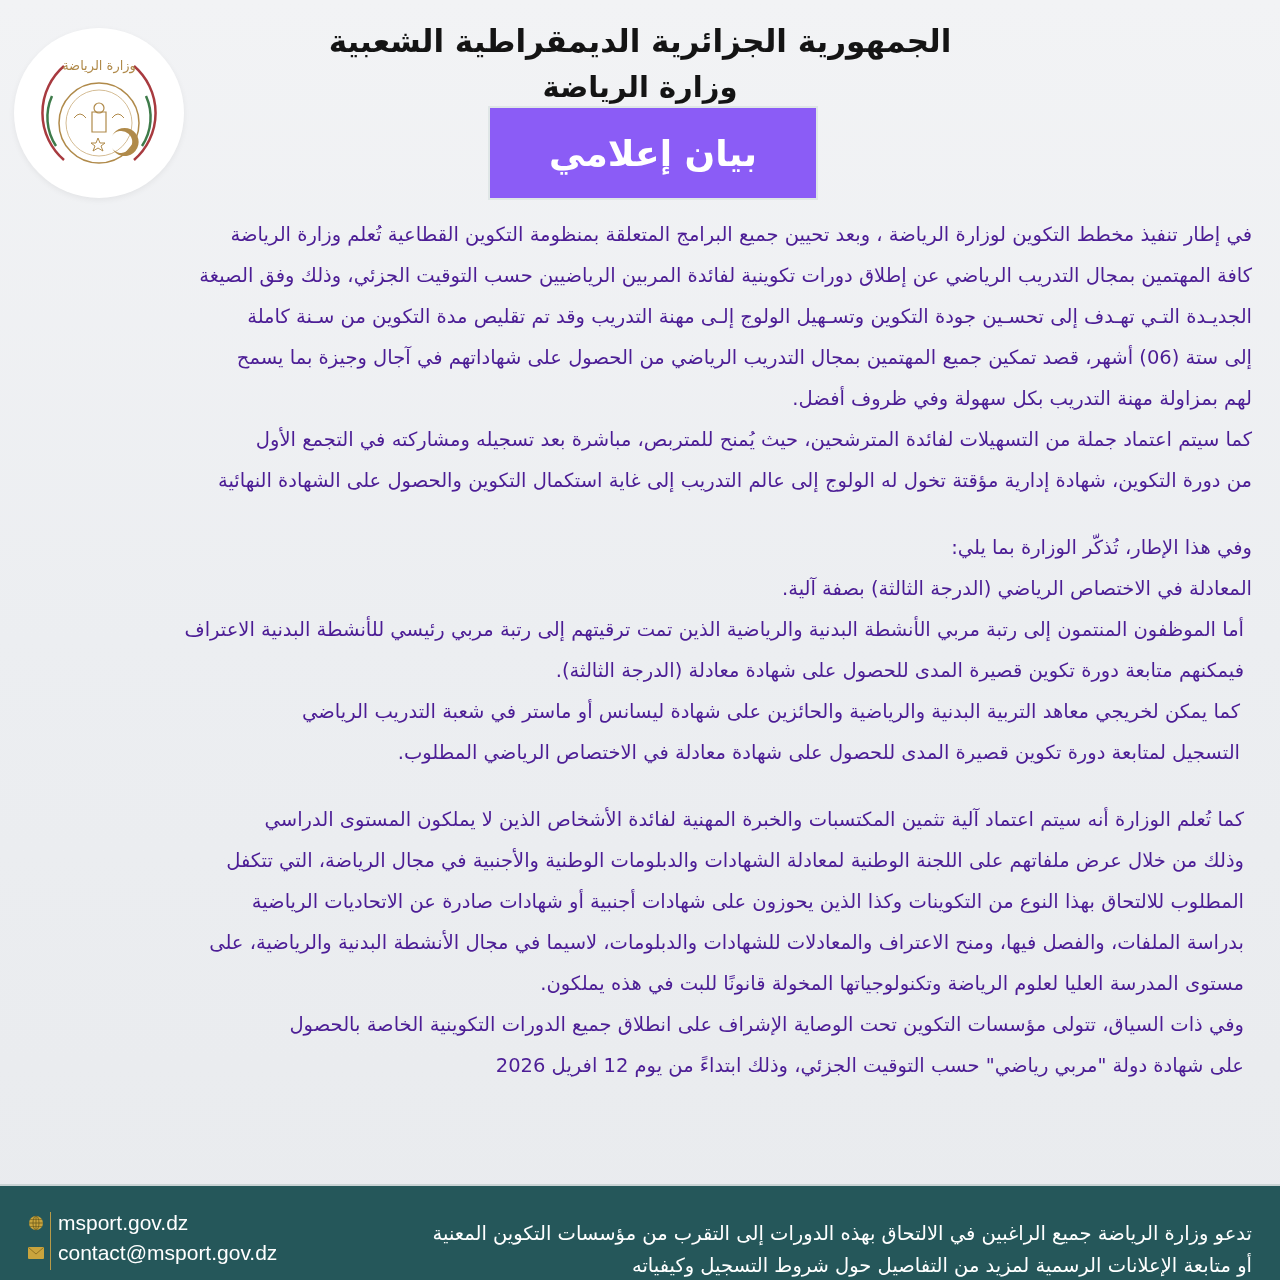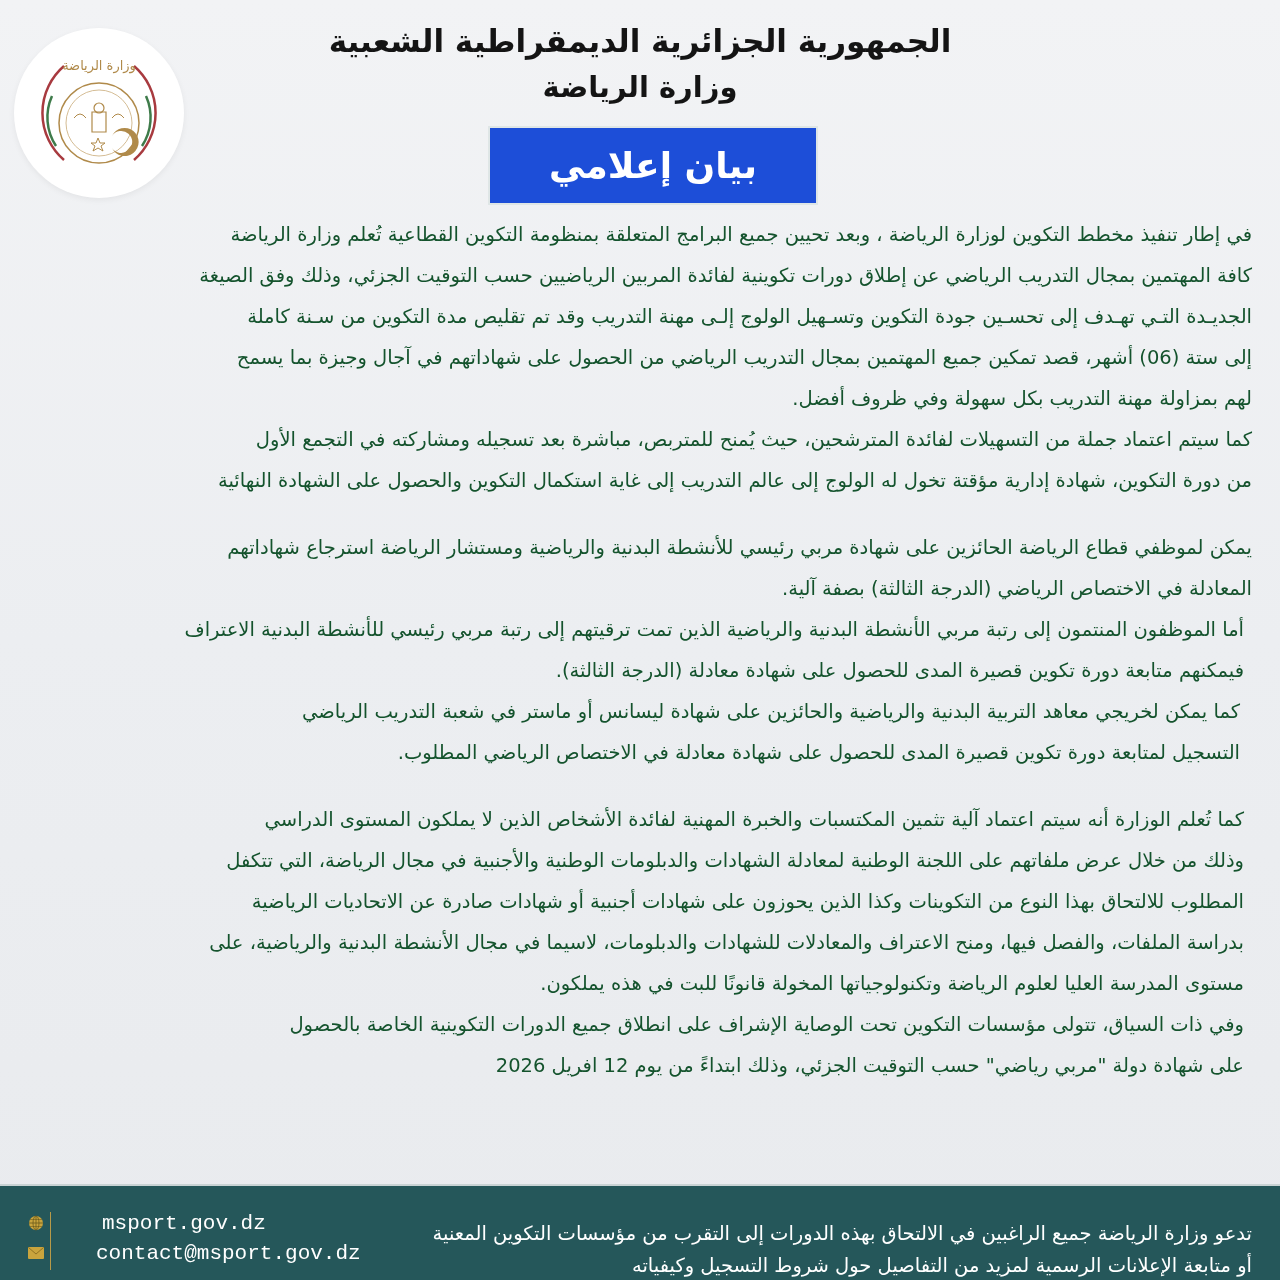--- a/index.html
+++ b/index.html
@@ -27,35 +27,35 @@
   }
   .republic {
     font-family: "DejaVu Sans", sans-serif;
     font-weight: bold; font-size: 31px; line-height: 46px; color: #141414;
   }
   .ministry {
     font-family: "DejaVu Sans", sans-serif;
     font-weight: bold; font-size: 29px; line-height: 46px; color: #141414;
   }
   .banner {
-    position: absolute; left: 488px; top: 126px; width: 330px; height: 79px;
-    background: #1d4ed8; border: 2px solid #dfe6e6;
+    position: absolute; left: 488px; top: 106px; width: 330px; height: 94px;
+    background: #8b5cf6; border: 2px solid #dfe6e6;
     display: flex; align-items: center; justify-content: center;
   }
   .banner span {
     color: #ffffff; font-weight: bold; font-size: 36px; direction: rtl;
     font-family: "DejaVu Sans", sans-serif;
   }
 
   
   .body {
     position: absolute; left: 8px; right: 28px; top: 214px;
     direction: rtl; text-align: justify;
     font-family: "DejaVu Sans", sans-serif;
-    font-size: 19.5px; line-height: 41px; color: #14532d;
+    font-size: 19.5px; line-height: 41px; color: #4c1d95;
     font-weight: 500;
   }
   .para { text-align-last: right; }
   .gap-md { height: 26px; }
   .indent { padding-right: 8px; }
   .indent2 { padding-right: 12px; padding-left: 26px; }
   .tight { letter-spacing: -0.6px; }
 
   
   .footer {
@@ -71,21 +71,21 @@
   }
   .contact {
     position: absolute; left: 28px; top: 22px; width: 270px;
   }
   .contact .divider {
     position: absolute; left: 22px; top: 4px; width: 1px; height: 58px;
     background: #b89a48;
   }
   .contact-row {
     display: flex; align-items: center; height: 30px;
-    color: #ffffff; font-family: Liberation Mono, monospace; font-size: 21px; gap: 44px;
+    color: #ffffff; font-family: Liberation Sans, sans-serif; font-size: 21px;
   }
   .contact-row .ic { width: 22px; display: flex; justify-content: flex-start; }
   .contact-row .txt { margin-left: 8px; }
 </style>
 </head>
 <body>
 
 <div class="page">
 
   <div class="logo">
@@ -124,21 +124,21 @@
       <div>الجديـدة التـي تهـدف إلى تحسـين جودة التكوين وتسـهيل الولوج إلـى مهنة التدريب وقد تم تقليص مدة التكوين من سـنة كاملة</div>
       <div>إلى ستة (06) أشهر، قصد تمكين جميع المهتمين بمجال التدريب الرياضي من الحصول على شهاداتهم في آجال وجيزة بما يسمح</div>
       <div>لهم بمزاولة مهنة التدريب بكل سهولة وفي ظروف أفضل.</div>
     </div>
     <div class="para">
       <div>كما سيتم اعتماد جملة من التسهيلات لفائدة المترشحين، حيث يُمنح للمتربص، مباشرة بعد تسجيله ومشاركته في التجمع الأول</div>
       <div>من دورة التكوين، شهادة إدارية مؤقتة تخول له الولوج إلى عالم التدريب إلى غاية استكمال التكوين والحصول على الشهادة النهائية</div>
     </div>
     <div class="gap-md"></div>
     <div class="para">
-      <div>يمكن لموظفي قطاع الرياضة الحائزين على شهادة مربي رئيسي للأنشطة البدنية والرياضية ومستشار الرياضة استرجاع شهاداتهم</div>
+      <div>وفي هذا الإطار، تُذكّر الوزارة بما يلي:</div>
       <div>المعادلة في الاختصاص الرياضي (الدرجة الثالثة) بصفة آلية.</div>
     </div>
     <div class="para indent tight">
       <div>أما الموظفون المنتمون إلى رتبة مربي الأنشطة البدنية والرياضية الذين تمت ترقيتهم إلى رتبة مربي رئيسي للأنشطة البدنية الاعتراف</div>
       <div>فيمكنهم متابعة دورة تكوين قصيرة المدى للحصول على شهادة معادلة (الدرجة الثالثة).</div>
     </div>
     <div class="para indent2">
       <div>كما يمكن لخريجي معاهد التربية البدنية والرياضية والحائزين على شهادة ليسانس أو ماستر في شعبة التدريب الرياضي</div>
       <div>التسجيل لمتابعة دورة تكوين قصيرة المدى للحصول على شهادة معادلة في الاختصاص الرياضي المطلوب.</div>
     </div>

